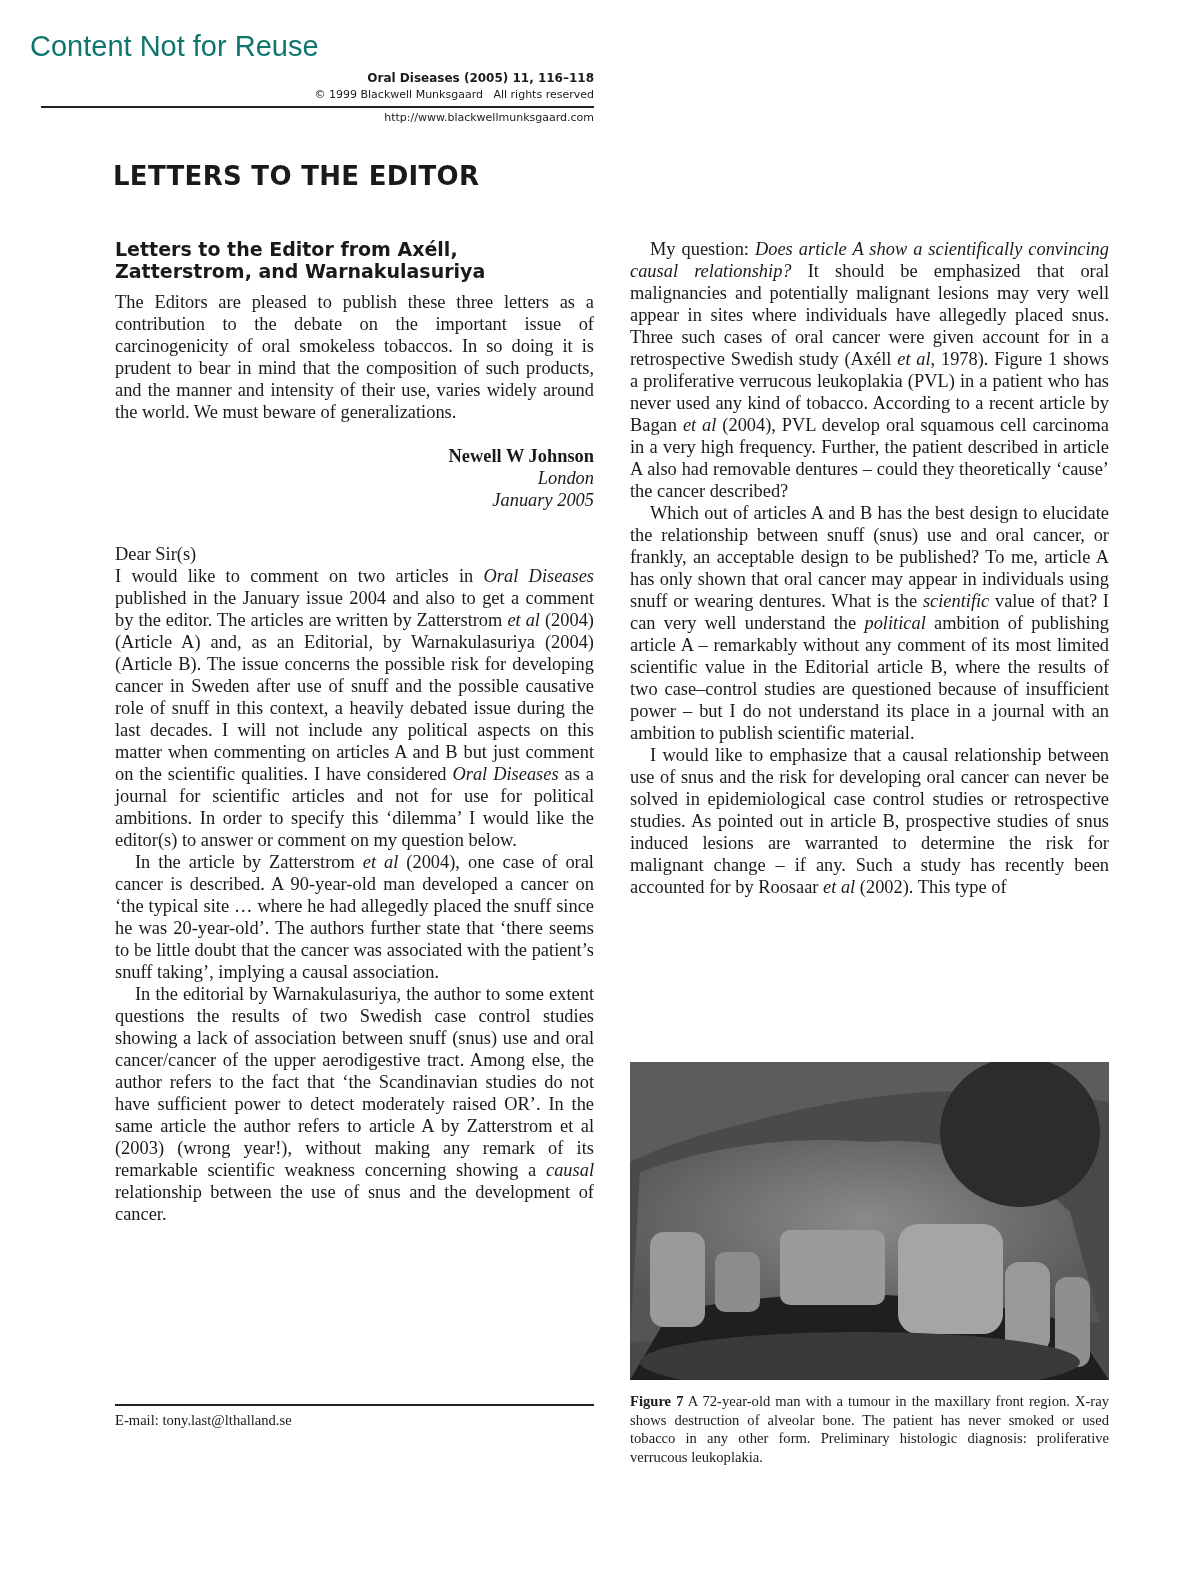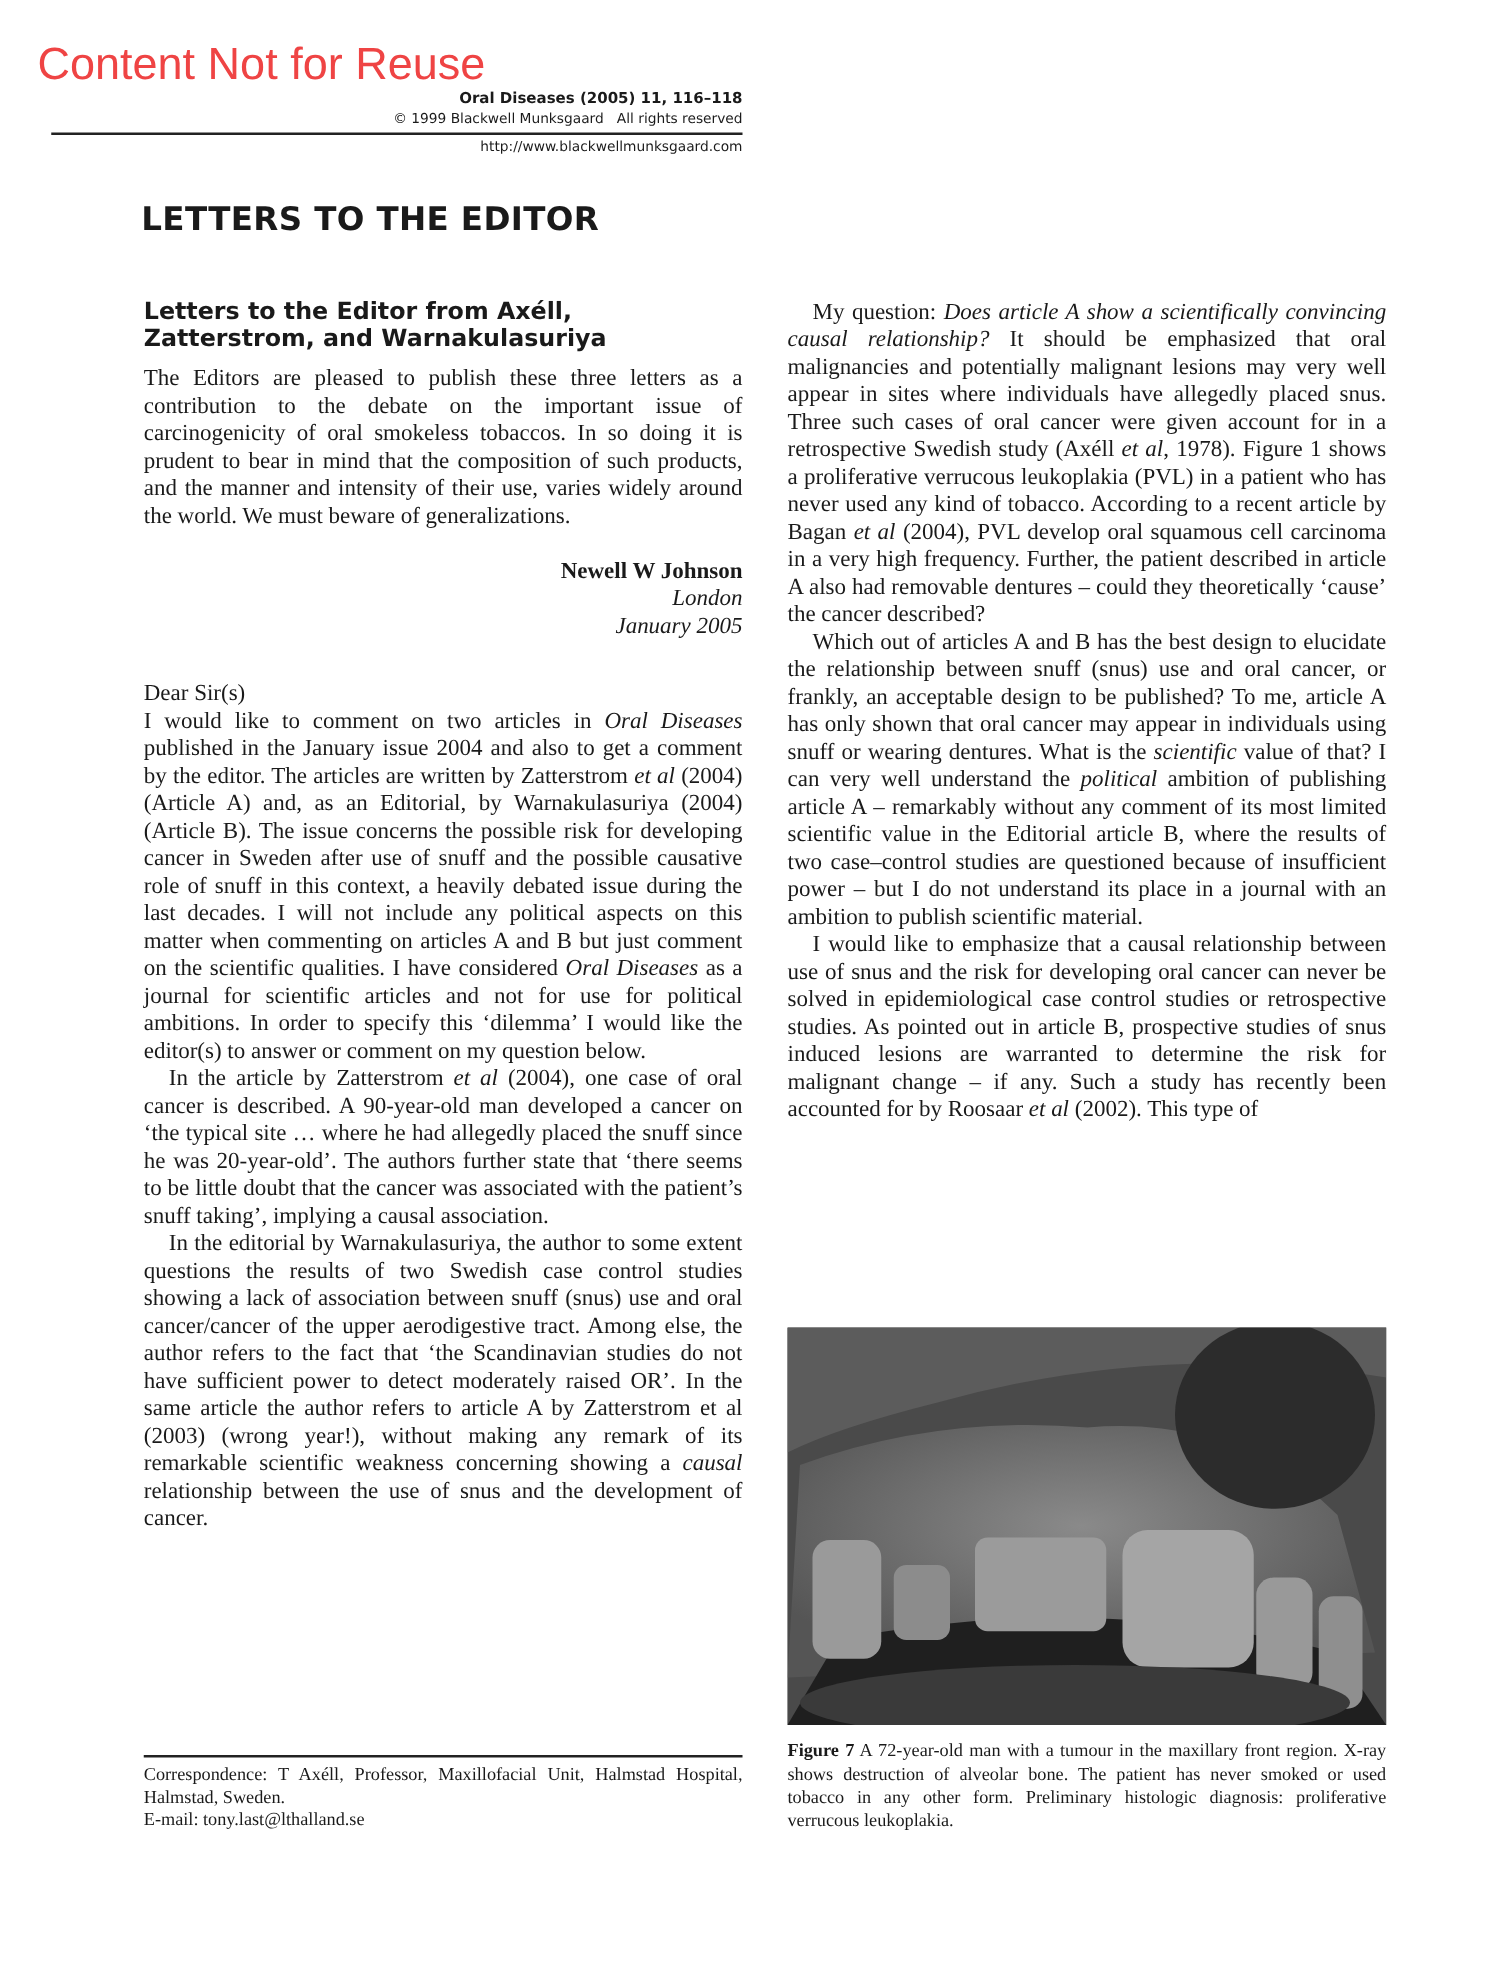--- a/index.html
+++ b/index.html
@@ -1,17 +1,17 @@
 <!DOCTYPE html>
 <html><head>
 <meta charset="utf-8">
 <style>
   html, body { margin: 0; padding: 0; background: #ffffff; }
   body { width: 1200px; height: 1577px; position: relative; overflow: hidden; color: #1a1a1a; }
-  .watermark { position: absolute; left: 30px; top: 30px; font-family: "Liberation Sans", sans-serif; font-size: 36px; color: #ef4444; }
+  .watermark { position: absolute; left: 30px; top: 30px; font-family: "Liberation Sans", sans-serif; font-size: 29px; color: #0f766e; }
   .journal-head { position: absolute; right: 606px; top: 70px; text-align: right; font-family: "DejaVu Sans", sans-serif; }
   .jh-title { font-size: 12px; font-weight: bold; line-height: 17px; }
   .jh-copy { font-size: 11px; line-height: 15px; }
   .jh-url { font-size: 11px; line-height: 15px; margin-top: 8px; }
   .head-rule { position: absolute; left: 41px; top: 106px; width: 553px; height: 2px; background: #222; }
   .section-title { position: absolute; left: 113px; top: 161px; font-family: "DejaVu Sans", sans-serif; font-weight: bold; font-size: 26px; letter-spacing: 0.3px; }
   .col { position: absolute; font-family: "Liberation Serif", serif; font-size: 18.4px; line-height: 22px; text-align: justify; }
   .col-left { left: 115px; top: 238px; width: 479px; }
   .col-right { left: 630px; top: 238px; width: 479px; }
   .article-heading { font-family: "DejaVu Sans", sans-serif; font-weight: bold; font-size: 19px; line-height: 22px; text-align: left; margin: 0 0 9px 0; }
@@ -82,15 +82,14 @@
     <rect x="375" y="200" width="45" height="90" rx="14" fill="#999"></rect>
     <rect x="425" y="215" width="35" height="90" rx="12" fill="#8f8f8f"></rect>
     <ellipse cx="230" cy="300" rx="220" ry="30" fill="#3a3a3a"></ellipse>
   </svg>
 </div>
 
 <div class="caption"><b>Figure 7</b><span> A 72-year-old man with a tumour in the maxillary front region. X-ray shows destruction of alveolar bone. The patient has never smoked or used tobacco in any other form. Preliminary histologic diagnosis: proliferative verrucous leukoplakia.</span></div>
 
 <div class="foot-rule"></div>
 <div class="footnote">
-  <div>Correspondence: T Axéll, Professor, Maxillofacial Unit, Halmstad Hospital, Halmstad, Sweden.</div>
   <div>E-mail: tony.last@lthalland.se</div>
 </div>
 
 </body></html>

